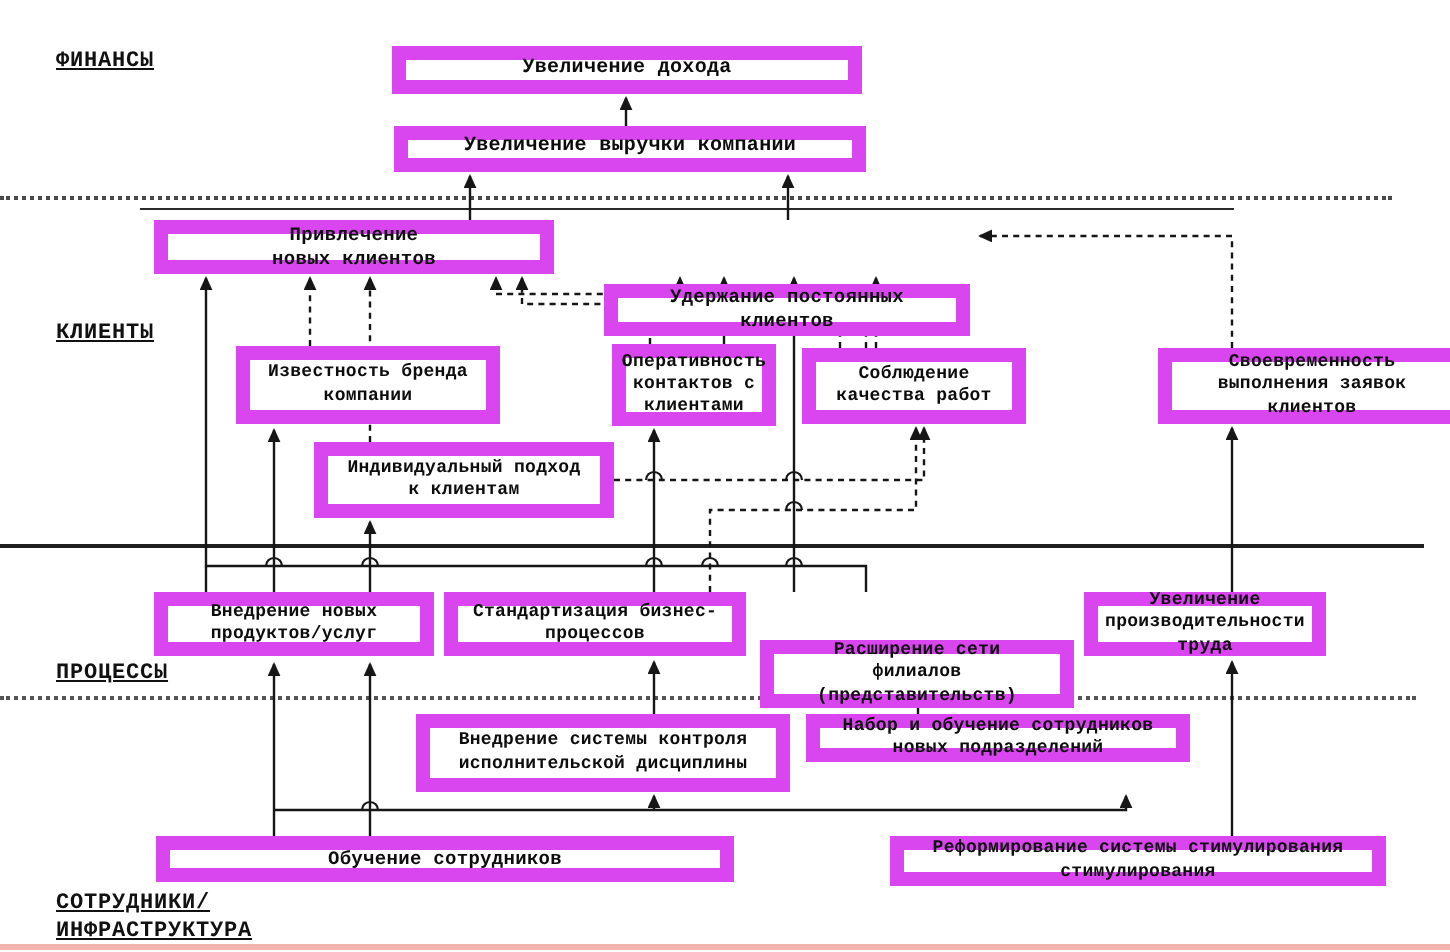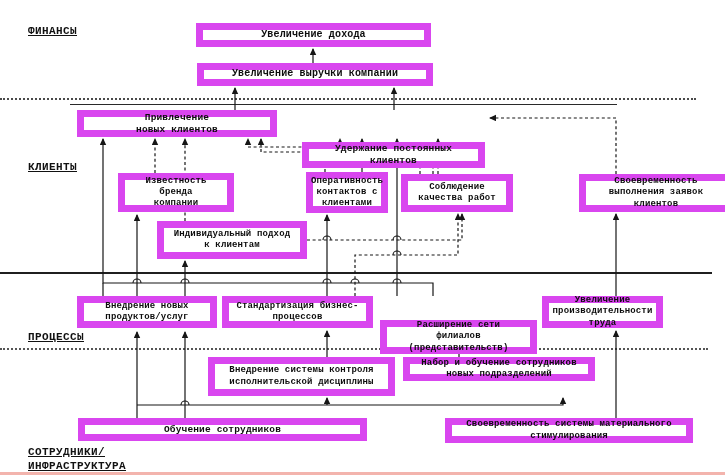--- a/index.html
+++ b/index.html
@@ -93,21 +93,21 @@
   <div class="section-label" id="sec-staff">СОТРУДНИКИ/
 ИНФРАСТРУКТУРА</div>
 
   <div id="nodes-layer">
       <div class="node" style="left: 196px; top: 23px; width: 235px; height: 24px; font-size: 10px;">Увеличение дохода</div>
       <div class="node" style="left: 197px; top: 63px; width: 236px; height: 23px; font-size: 10px;">Увеличение выручки компании</div>
       <div class="node" style="left: 77px; top: 110px; width: 200px; height: 27px; font-size: 9.5px;">Привлечение
 новых клиентов</div>
       <div class="node" style="left: 302px; top: 110px; width: 183px; height: 26px; font-size: 9.5px; margin-top: 32px;">Удержание постоянных
 клиентов</div>
-      <div class="node" style="left: 118px; top: 173px; width: 116px; height: 39px;">Известность бренда
+      <div class="node" style="left: 118px; top: 173px; width: 132px; height: 39px;">Известность бренда
 компании</div>
       <div class="node" style="left: 278px; top: 172px; width: 82px; height: 41px; margin-left: 28px;">Оперативность
 контактов с
 клиентами</div>
       <div class="node" style="left: 401px; top: 174px; width: 112px; height: 38px;">Соблюдение
 качества работ</div>
       <div class="node" style="left: 543px; top: 174px; width: 154px; height: 38px; margin-left: 36px;">Своевременность
 выполнения заявок
 клиентов</div>
       <div class="node" style="left: 157px; top: 221px; width: 150px; height: 38px;">Индивидуальный подход
@@ -120,21 +120,21 @@
 филиалов
 (представительств)</div>
       <div class="node" style="left: 542px; top: 296px; width: 121px; height: 32px;">Увеличение
 производительности
 труда</div>
       <div class="node" style="left: 208px; top: 357px; width: 187px; height: 39px;">Внедрение системы контроля
 исполнительской дисциплины</div>
       <div class="node" style="left: 403px; top: 357px; width: 192px; height: 24px;">Набор и обучение сотрудников
 новых подразделений</div>
       <div class="node" style="left: 78px; top: 418px; width: 289px; height: 23px; font-size: 9.5px;">Обучение сотрудников</div>
-      <div class="node" style="left: 445px; top: 418px; width: 248px; height: 25px;">Своевременность системы материального
+      <div class="node" style="left: 445px; top: 418px; width: 248px; height: 25px;">Реформирование системы стимулирования
 стимулирования</div>
     </div>
   <div id="separators-layer">
       <div class="sep sep-dotted-thick" style="left: 0px; top: 98px; width: 696px;"></div>
       <div class="sep sep-solid" style="left: 70px; top: 104px; width: 547px;"></div>
       <div class="sep sep-solid-thick" style="left: 0px; top: 272px; width: 712px;"></div>
       <div class="sep sep-dotted" style="left: 0px; top: 348px; width: 708px;"></div>
       <div class="sep sep-accent" style="left: 0px; top: 472px; width: 725px;"></div>
     </div>
 </div>

